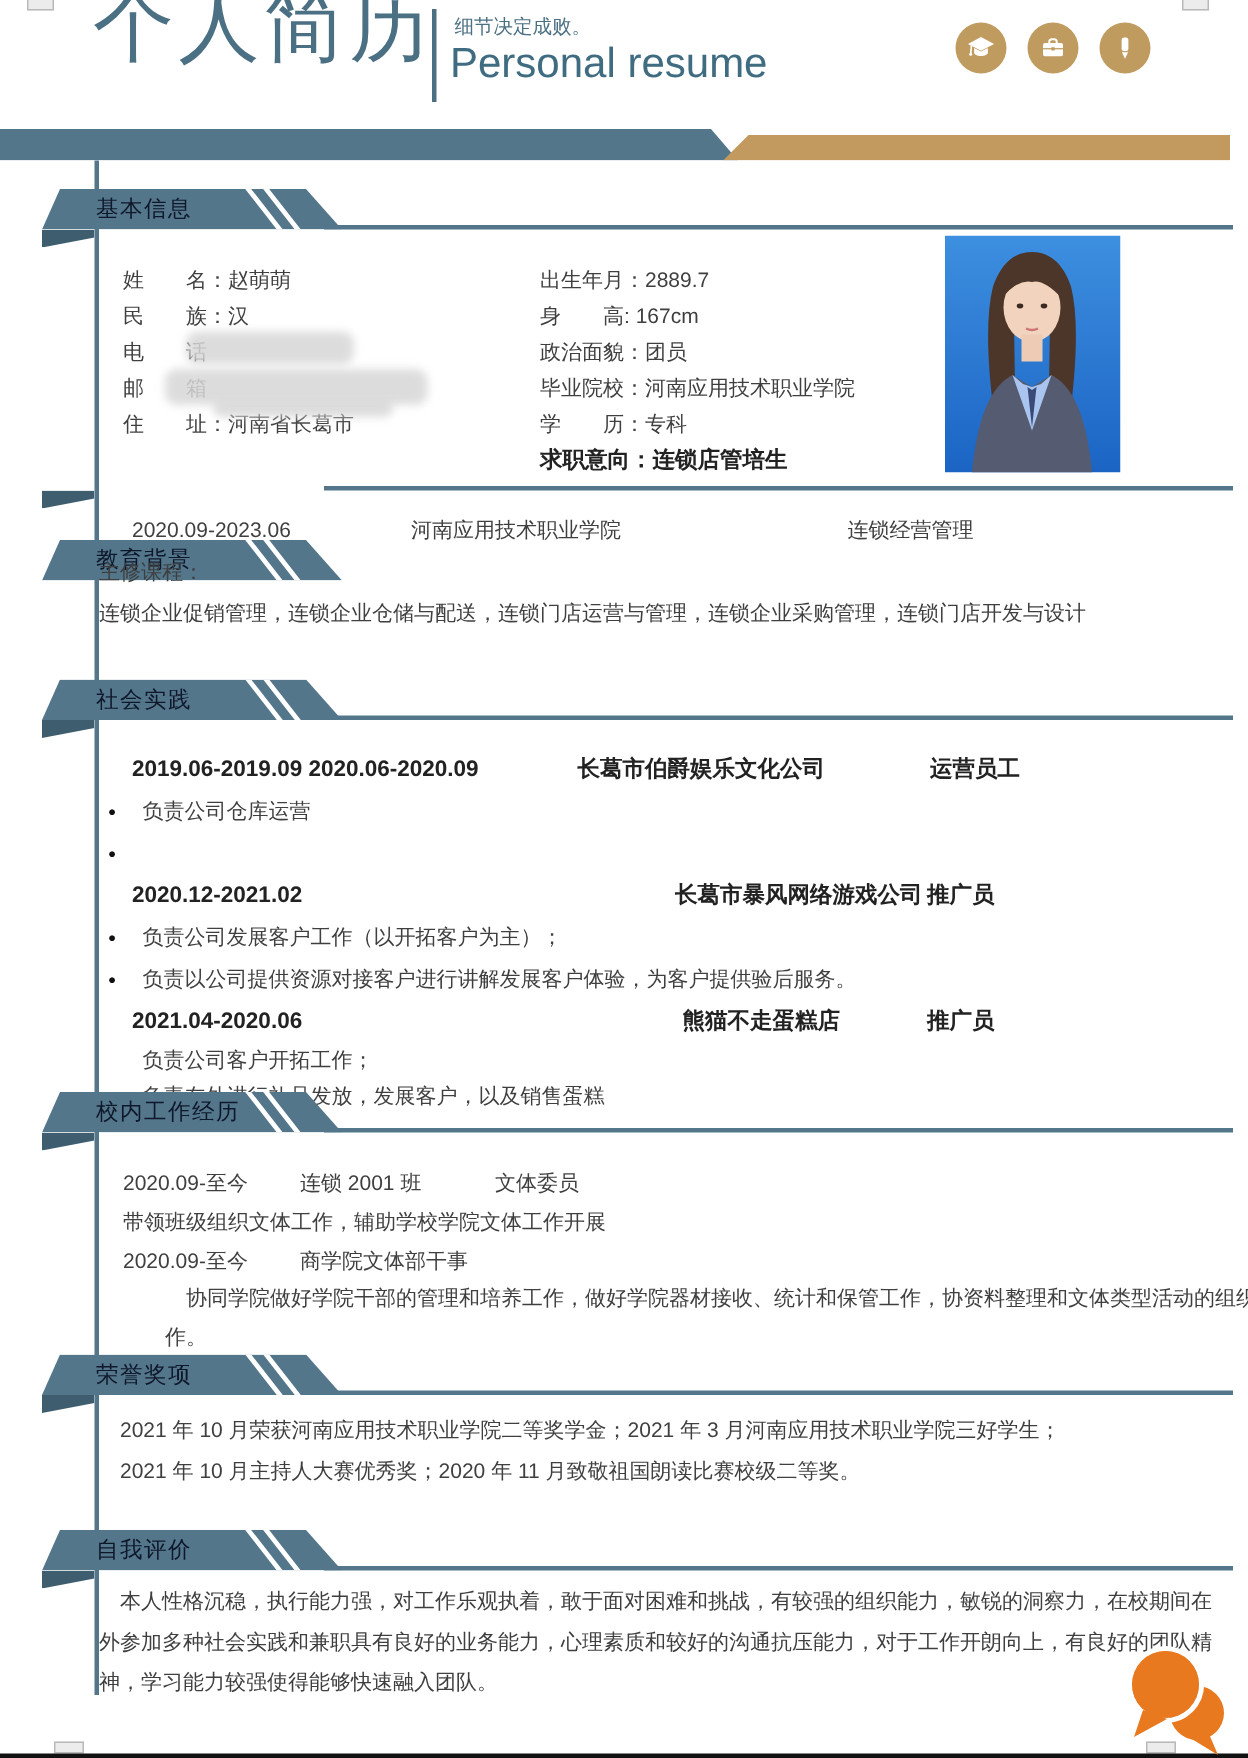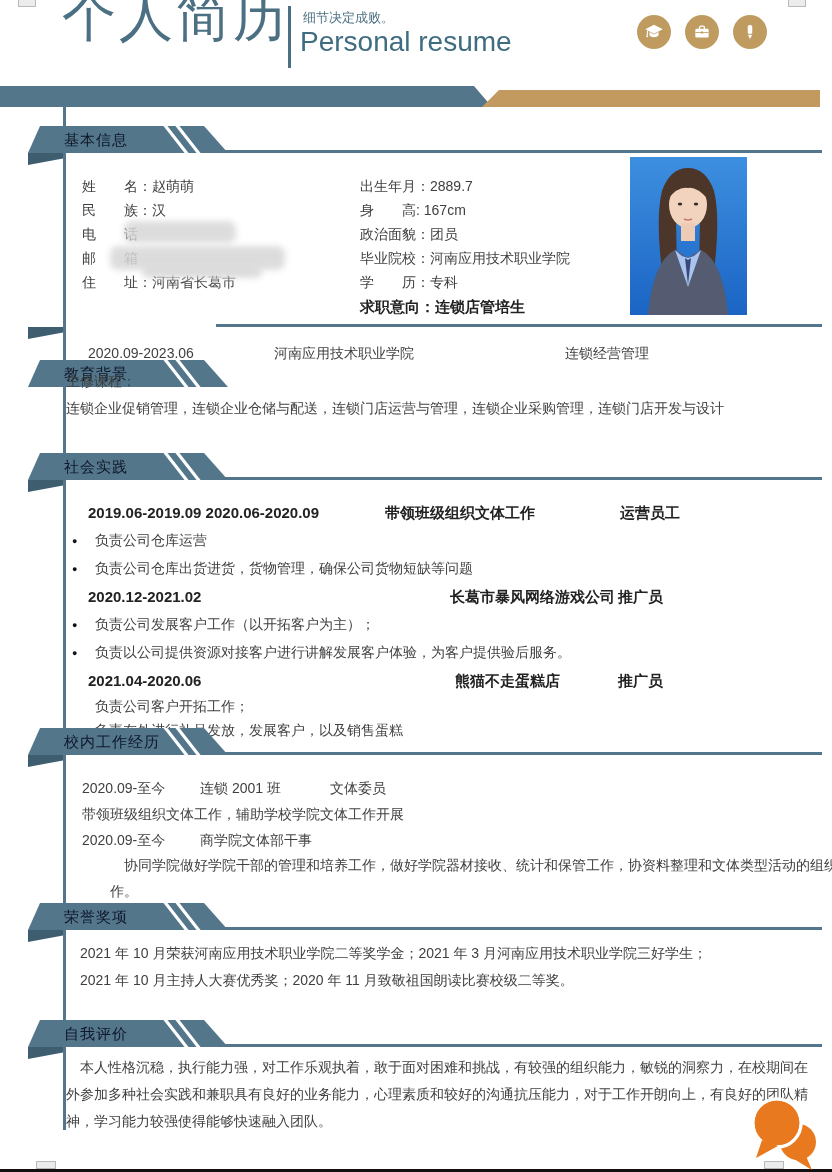--- a/index.html
+++ b/index.html
@@ -157,26 +157,25 @@
 
   <div class="banner" style="top:453px;">
     <span class="blabel">社会实践</span>
     <span class="stripe s1"></span>
     <span class="stripe s2"></span>
   </div>
   <div class="fold" style="top:480px;"></div>
   <div class="rule" style="top:477px;"></div>
 
   <div class="t b" style="left:88px;top:504px;">2019.06-2019.09  2020.06-2020.09</div>
-  <div class="t b" style="left:385px;top:504px;">带领班级组织文体工作</div>
+  <div class="t b" style="left:385px;top:504px;">长葛市伯爵娱乐文化公司</div>
   <div class="t b" style="left:620px;top:504px;">运营员工</div>
   <span class="dot" style="left:72px;top:536px;">●</span>
   <div class="t" style="left:95px;top:532px;">负责公司仓库运营</div>
   <span class="dot" style="left:72px;top:564px;">●</span>
-  <div class="t" style="left:95px;top:560px;">负责公司仓库出货进货，货物管理，确保公司货物短缺等问题</div>
 
   <div class="t b" style="left:88px;top:588px;">2020.12-2021.02</div>
   <div class="t b" style="left:450px;top:588px;">长葛市暴风网络游戏公司</div>
   <div class="t b" style="left:618px;top:588px;">推广员</div>
   <span class="dot" style="left:72px;top:620px;">●</span>
   <div class="t" style="left:95px;top:616px;">负责公司发展客户工作（以开拓客户为主）；</div>
   <span class="dot" style="left:72px;top:648px;">●</span>
   <div class="t" style="left:95px;top:644px;">负责以公司提供资源对接客户进行讲解发展客户体验，为客户提供验后服务。</div>
 
   <div class="t b" style="left:88px;top:672px;">2021.04-2020.06</div>

